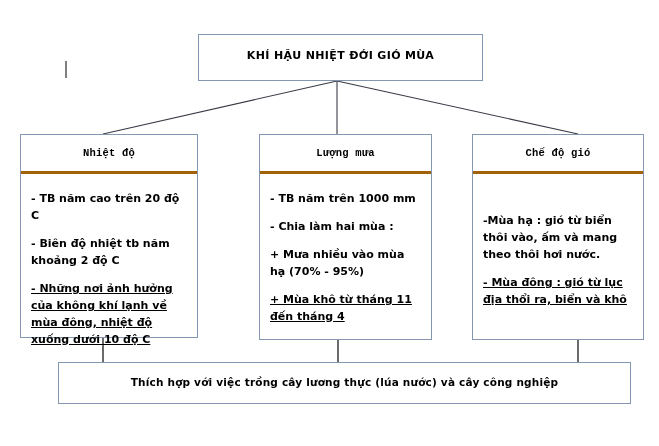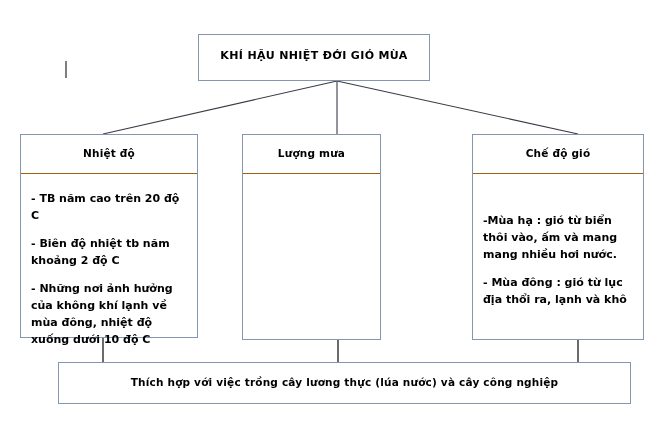--- a/index.html
+++ b/index.html
@@ -39,54 +39,56 @@
     font-weight: bold;
     color: #000000;
     font-size: 11px;
     line-height: 17px;
   }
   .box-body p {
     margin: 0 0 11px 0;
   }
   .box-body p:last-child {
     margin-bottom: 0;
+    text-decoration: underline;
   }
 
   
   #root-box {
     left: 198px;
     top: 34px;
-    width: 232px;
+    width: 285px;
     height: 47px;
   }
   #root-box .box-title {
     padding-top: 14px;
     font-size: 11px;
     letter-spacing: .35px;
   }
 
   
   .cat-box { top: 134px; }
   .cat-box .box-title {
     padding-top: 12px;
     height: 39px;
-    border-bottom: 1px solid #a16207;
+    border-bottom: 3px solid #a16207;
+    font-family: Liberation Mono, monospace;
   }
   .cat-box .box-body {
     padding: 16px 10px 0 10px;
   }
 
   #cat-box-0 {
     left: 20px;
     width: 178px;
     height: 204px;
   }
   #cat-box-1 {
-    left: 242px;
-    width: 139px;
+    left: 259px;
+    width: 173px;
     height: 206px;
   }
   #cat-box-2 {
     left: 472px;
     width: 172px;
     height: 206px;
   }
   #cat-box-2 .box-body {
     padding-top: 38px;
   }
@@ -150,27 +152,33 @@
     <div class="box-title">Nhiệt độ</div>
     <div class="box-body">
       <p>- TB năm cao trên 20 độ C</p>
       <p>- Biên độ nhiệt tb năm khoảng 2 độ C</p>
       <p>- Những nơi ảnh hưởng của không khí lạnh về mùa đông, nhiệt độ xuống dưới 10 độ C</p>
     </div>
   </div>
 
   <div class="box cat-box" id="cat-box-1">
     <div class="box-title">Lượng mưa</div>
+    <div class="box-body">
+      <p>- TB năm trên 1000 mm</p>
+      <p>- Chia làm hai mùa :</p>
+      <p>+ Mưa nhiều vào mùa hạ (70% - 95%)</p>
+      <p>+ Mùa khô từ tháng 11 đến tháng 4</p>
+    </div>
   </div>
 
   <div class="box cat-box" id="cat-box-2">
     <div class="box-title">Chế độ gió</div>
     <div class="box-body">
-      <p>-Mùa hạ : gió từ biển thôi vào, ấm và mang mang nhiều hơi nước.</p>
-      <p>- Mùa đông : gió từ lục địa thổi ra, lạnh và khô</p>
+      <p>-Mùa hạ : gió từ biển thôi vào, ấm và mang theo thôi hơi nước.</p>
+      <p>- Mùa đông : gió từ lục địa thổi ra, biển và khô</p>
     </div>
   </div>
 
   <div class="box" id="conclusion-box">
     <div class="box-title">Thích hợp với việc trồng cây lương thực (lúa nước) và cây công nghiệp</div>
   </div>
 
 </div>
 
 </body></html>

